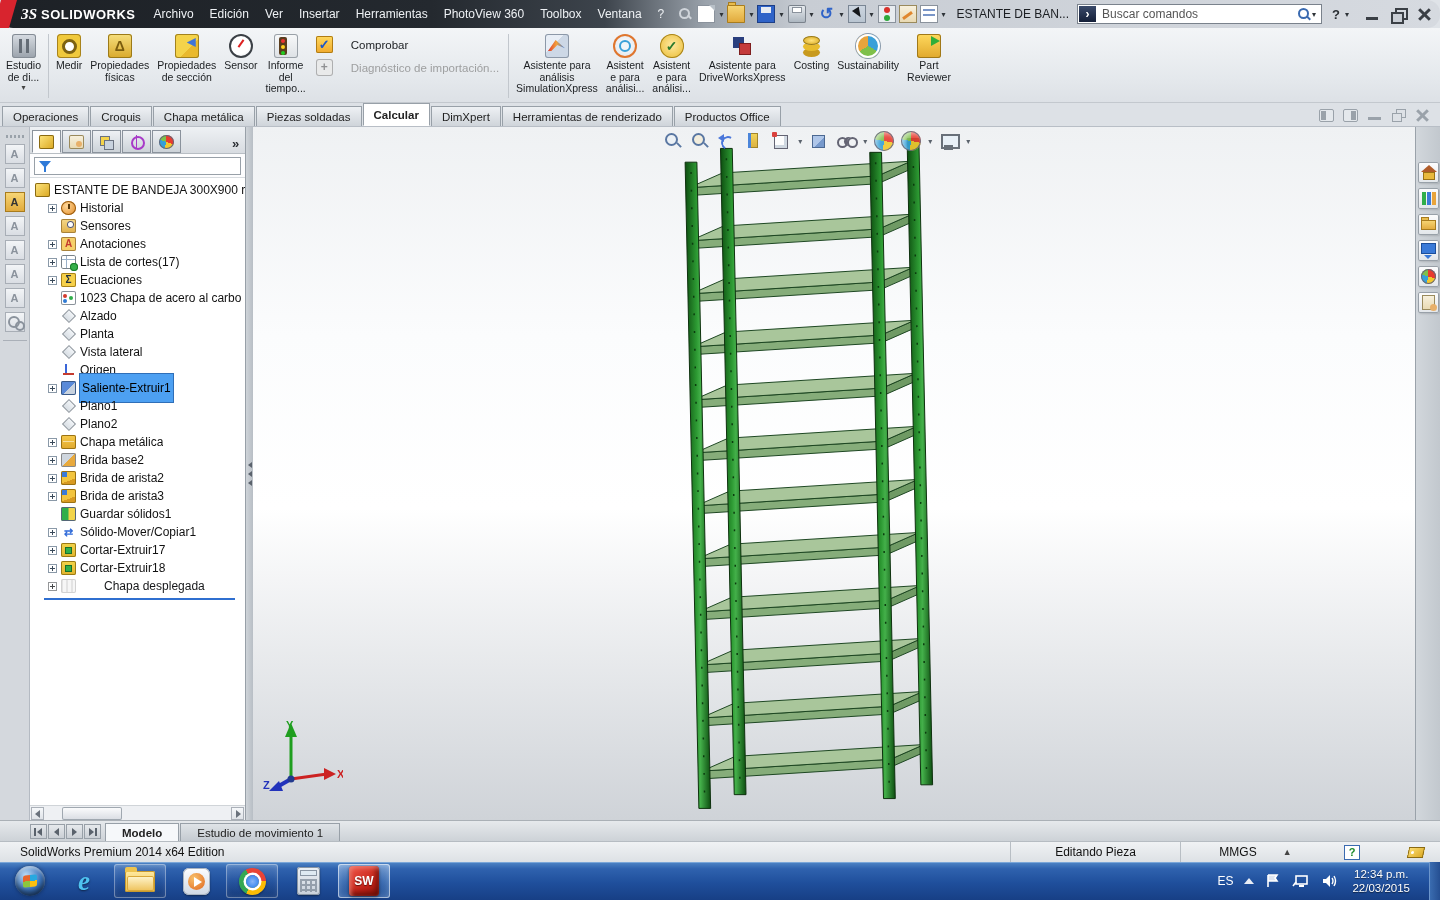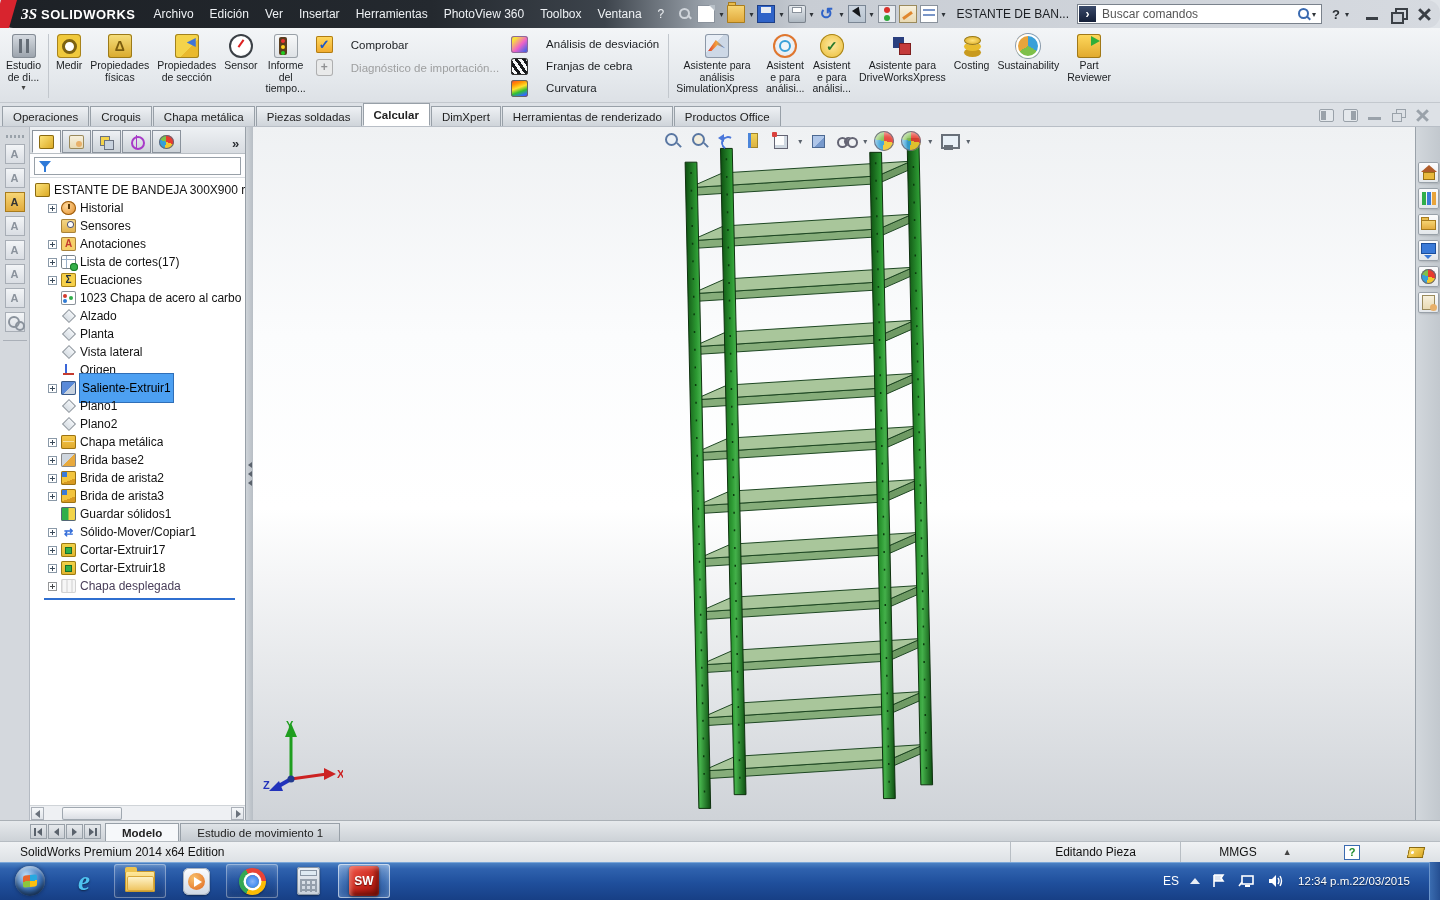--- a/index.html
+++ b/index.html
@@ -167,21 +167,21 @@
 .tree{flex:1;overflow:hidden;padding-top:3px;}
 .trow{display:flex;align-items:center;height:18px;font-size:12px;color:#111;padding-left:18px;white-space:nowrap;cursor:default;}
 .trow.root{padding-left:4px;}
 .exp{width:9px;height:9px;margin-right:3px;flex:none;border:1px solid #8a99a8;visibility:hidden;
  background:linear-gradient(#3a4a5a 0 0) center/5px 1px no-repeat,linear-gradient(#3a4a5a 0 0) center/1px 5px no-repeat,#fff;}
 .has-exp .exp{visibility:visible;}
 .ti{width:15px;height:14px;margin:0 4px 0 1px;position:relative;flex:none;border-radius:2px;}
 .tlabel{overflow:hidden;text-overflow:clip;}
 .sel .tlabel{background:#4da0f2;box-shadow:0 0 0 1px #2f6fb8;color:#000;padding:7px 2px;}
 .trow.dis{color:#8c9298;}
-.trow.dis .tlabel{color:#6d28d9;}
+.trow.dis .tlabel{color:#0f172a;margin-left:24px;}
 .trow.dis .ti{opacity:.55;filter:grayscale(.5);}
 .i-part{background:linear-gradient(135deg,#ffe781,#d9a61f);box-shadow:inset 0 0 0 1px #8a6a12;}
 .i-history{background:radial-gradient(circle at 38% 35%,#ffd89a,#e0861e);border-radius:50%;box-shadow:inset 0 0 0 1px #9a5c10;}
 .i-history::after{content:"";position:absolute;left:7px;top:3px;width:2px;height:5px;background:#5a3a0c;}
 .i-sensors{background:linear-gradient(#f6d98a,#e0b04a);box-shadow:inset 0 0 0 1px #a8823a;}
 .i-sensors::after{content:"";position:absolute;right:2px;top:2px;width:7px;height:7px;border-radius:50%;background:#fff;box-shadow:inset 0 0 0 1px #556;}
 .i-annot{background:#f6d06a;box-shadow:inset 0 0 0 1px #a8823a;}
 .i-annot::after{content:"A";position:absolute;inset:0;text-align:center;font:bold 10px/14px "Liberation Sans",sans-serif;color:#c43b2f;}
 .i-cutlist{background:#fff;box-shadow:inset 0 0 0 1px #7a8288;
  background-image:linear-gradient(#9ab0c8 0 0),linear-gradient(#9ab0c8 0 0);background-size:100% 1px,1px 100%;background-position:0 4px,5px 0;background-repeat:no-repeat;}
@@ -297,21 +297,21 @@
 .chrome::after{content:"";position:absolute;left:7px;top:7px;width:13px;height:13px;border-radius:50%;background:radial-gradient(#8ab4f8,#1a73e8);box-shadow:0 0 0 2.5px #fff;}
 .calc{width:23px;height:28px;background:linear-gradient(#eef2f6,#c8d0da);border-radius:3px;box-shadow:inset 0 0 0 1px #8a96a4,0 1px 2px #0006;position:relative;}
 .calc::before{content:"";position:absolute;left:3px;top:3px;right:3px;height:6px;background:#dfeaf2;box-shadow:inset 0 0 0 1px #8a96a4;}
 .calc::after{content:"";position:absolute;left:3px;top:12px;right:3px;bottom:3px;
  background:repeating-linear-gradient(90deg,#7a8694 0 2px,transparent 2px 5px),repeating-linear-gradient(#7a8694 0 2px,transparent 2px 5px);opacity:.7;}
 .swcube{width:30px;height:30px;background:linear-gradient(145deg,#f05548,#c42318 65%,#8e150c);border-radius:4px;box-shadow:inset 2px 2px 4px #ff9d90aa,inset -2px -3px 6px #600c06,0 1px 3px #0008;display:flex;align-items:center;justify-content:center;}
 .swcube::after{content:"SW";color:#fff;font:bold 12px "Liberation Sans",sans-serif;text-shadow:0 1px 1px #00000088;}
 .tb-tray{margin-left:auto;display:flex;align-items:center;gap:11px;color:#fff;font-size:12px;height:100%;}
 .tray-lang{font-size:12px;}
 .tray-up{width:0;height:0;border-left:5px solid transparent;border-right:5px solid transparent;border-bottom:6px solid #fff;opacity:.9;}
-.tray-clock{display:flex;flex-direction:row;align-items:center;justify-content:center;font-size:11.5px;line-height:14px;text-shadow:0 1px 1px #0008;margin-left:4px;}
+.tray-clock{display:flex;flex-direction:column;align-items:center;justify-content:center;font-size:11.5px;line-height:14px;text-shadow:0 1px 1px #0008;margin-left:4px;}
 .show-desktop{width:11px;height:38px;background:linear-gradient(90deg,#3a6cb0,#254f92);border-left:1px solid #6c96cc;margin-left:8px;}
 </style>
 </head>
 <body>
 
 <div id="app">
 
   <div class="titlebar">
     <div class="sw-logo">
       <div class="logo-red"></div>
@@ -401,34 +401,20 @@
       </div>
       </div>
     <div class="rgroup stack" style="min-width:185px;">
         <div class="rowbtn">
         <span class="ri sm ic-check"></span>
         <span class="rlabel">Comprobar</span>
       </div>
         <div class="rowbtn dis">
         <span class="ri sm ic-importdiag"></span>
         <span class="rlabel">Diagnóstico de importación...</span>
-      </div>
-      </div>
-    <div class="rgroup stack" style="min-width:152px;">
-        <div class="rowbtn">
-        <span class="ri sm ic-deviation"></span>
-        <span class="rlabel">Análisis de desviación</span>
-      </div>
-        <div class="rowbtn">
-        <span class="ri sm ic-zebra"></span>
-        <span class="rlabel">Franjas de cebra</span>
-      </div>
-        <div class="rowbtn">
-        <span class="ri sm ic-curvature"></span>
-        <span class="rlabel">Curvatura</span>
       </div>
       </div>
     <div class="vsep"></div>
     <div class="rgroup">
         <div class="bigbtn">
         <span class="ri ic-simx"></span>
         <span class="blabel">Asistente para
 análisis
 SimulationXpress</span>
       </div>

